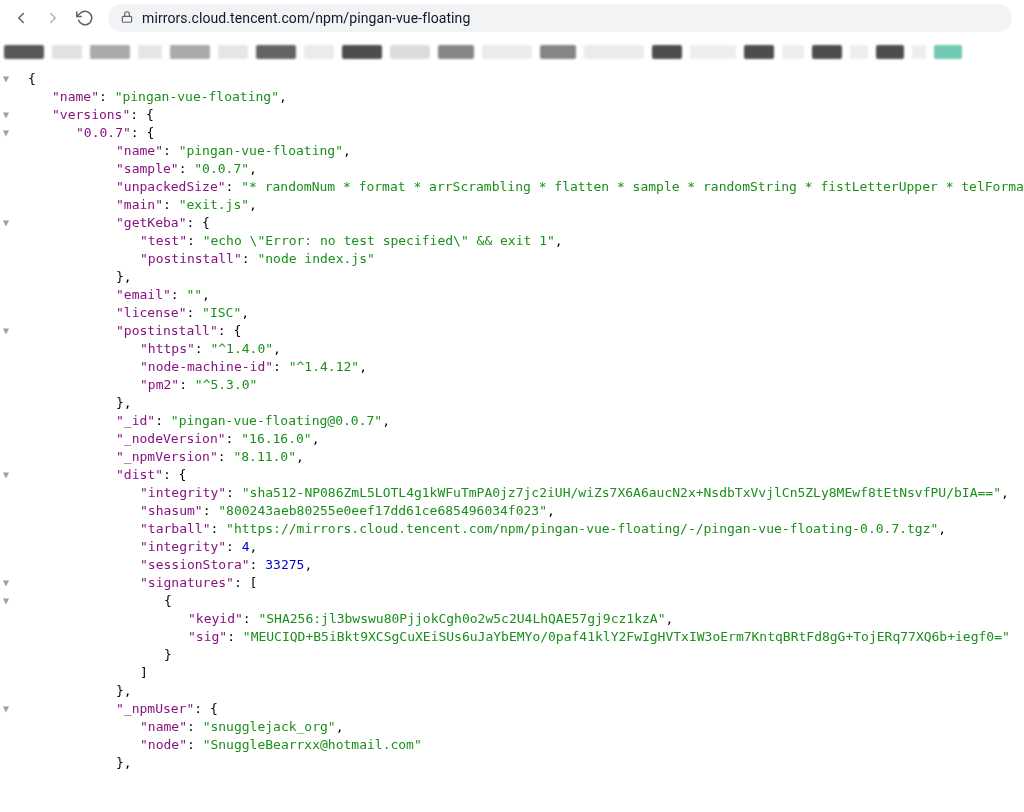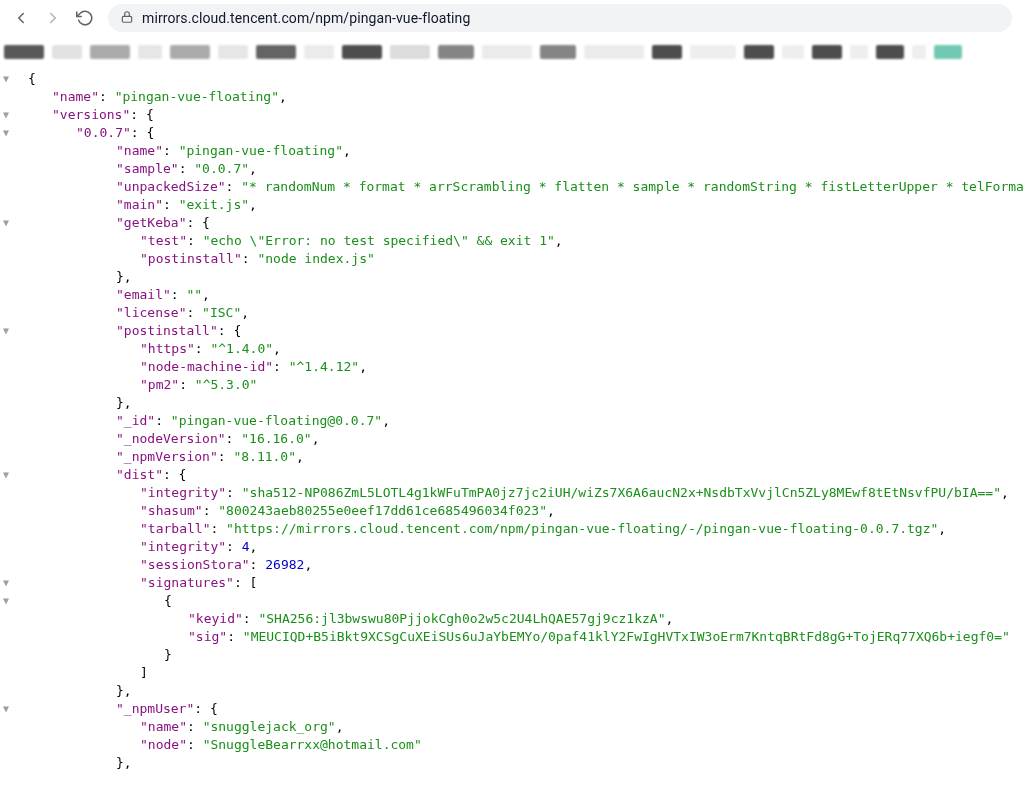--- a/index.html
+++ b/index.html
@@ -206,21 +206,21 @@
     <div class="line">
         <span class="gut"></span>
         <span class="content"><span class="ind" style="width:128px"></span><span class="k">"<span>tarball</span>"</span><span class="p">: </span><span class="s">"<span>https://mirrors.cloud.tencent.com/npm/pingan-vue-floating/-/pingan-vue-floating-0.0.7.tgz</span>"</span><span class="p">,</span></span>
       </div>
     <div class="line">
         <span class="gut"></span>
         <span class="content"><span class="ind" style="width:128px"></span><span class="k">"<span>integrity</span>"</span><span class="p">: </span><span class="n">4</span><span class="p">,</span></span>
       </div>
     <div class="line">
         <span class="gut"></span>
-        <span class="content"><span class="ind" style="width:128px"></span><span class="k">"<span>sessionStora</span>"</span><span class="p">: </span><span class="n">26982</span><span class="p">,</span></span>
+        <span class="content"><span class="ind" style="width:128px"></span><span class="k">"<span>sessionStora</span>"</span><span class="p">: </span><span class="n">33275</span><span class="p">,</span></span>
       </div>
 
     <div class="line">
         <span class="gut">▼</span>
         <span class="content"><span class="ind" style="width:128px"></span><span class="k">"<span>signatures</span>"</span><span class="p">: [</span></span>
       </div>
     <div class="line">
         <span class="gut">▼</span>
         <span class="content"><span class="ind" style="width:152px"></span><span class="p">{</span></span>
       </div>

